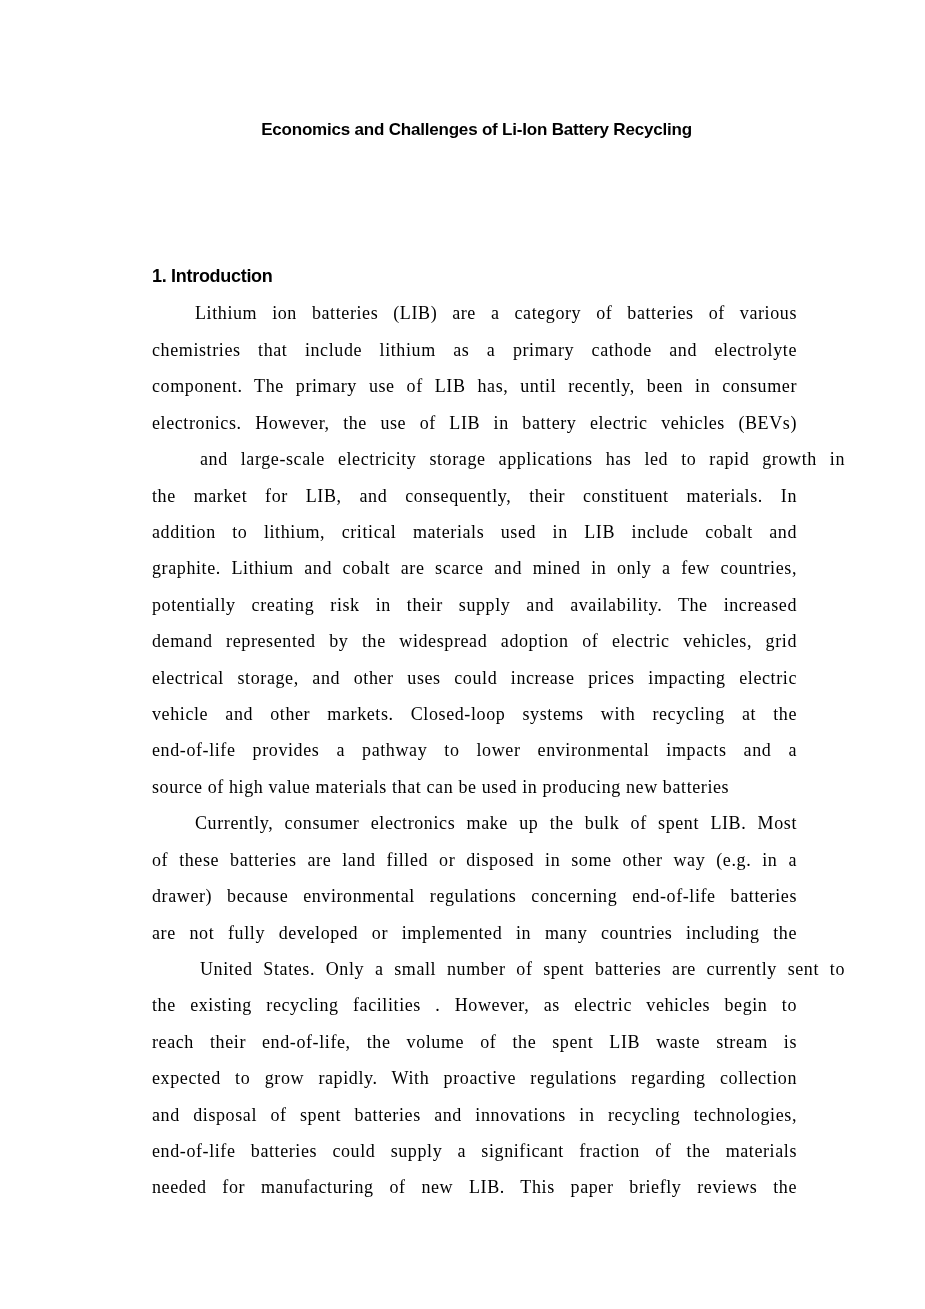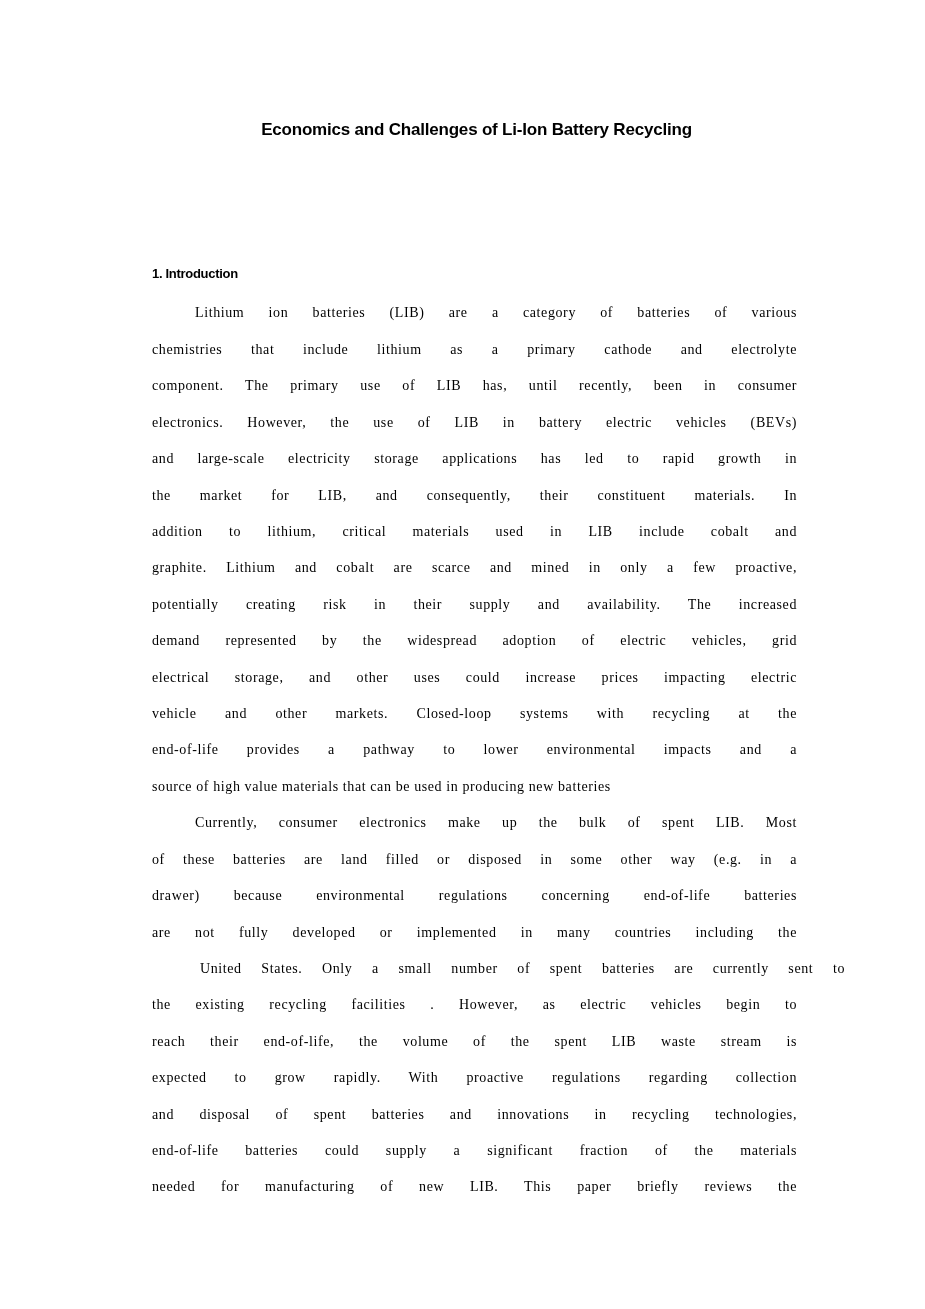--- a/index.html
+++ b/index.html
@@ -44,30 +44,30 @@
       font-family: "Liberation Serif", serif;
       font-size: 18.5px;
       letter-spacing: 0.3px;
     }
     .section-heading {
       position: absolute;
       top: 266px;
       left: 140px;
       font-family: "Liberation Sans", sans-serif;
       font-weight: bold;
-      font-size: 13px;
+      font-size: 18px;
       letter-spacing: -0.3px;
     }
     .line {
       position: absolute;
       left: 140px;
       width: 645px;
       height: 24px;
       font-family: "Liberation Serif", serif;
-      font-size: 14px;
+      font-size: 18px;
       line-height: 24px;
       letter-spacing: 0.6px;
       white-space: nowrap;
       text-align: justify;
       text-align-last: justify;
     }
     .line.indent {
       left: 183px;
       width: 602px;
     }
@@ -82,24 +82,24 @@
   <div class="title-line title-1">Economics and Challenges of Li-Ion Battery Recycling</div>
 
   <div class="section-heading">1. Introduction</div>
 
   <div id="body-text">
 
     <div class="line indent" style="top: 301px; white-space: normal;">Lithium ion batteries (LIB) are a category of batteries of various</div>
     <div class="line" style="top: 338px; white-space: normal;">chemistries that include lithium as a primary cathode and electrolyte</div>
     <div class="line" style="top: 374px; white-space: normal;">component. The primary use of LIB has, until recently, been in consumer</div>
     <div class="line" style="top: 411px; white-space: normal;">electronics. However, the use of LIB in battery electric vehicles (BEVs)</div>
-    <div class="line" style="top: 447px; white-space: normal;">and large-scale electricity storage applications has led to rapid growth in</div>
+    <div class="line" style="top: 447px; white-space: normal; margin-left: 48px;">and large-scale electricity storage applications has led to rapid growth in</div>
     <div class="line" style="top: 484px; white-space: normal;">the market for LIB, and consequently, their constituent materials. In</div>
     <div class="line" style="top: 520px; white-space: normal;">addition to lithium, critical materials used in LIB include cobalt and</div>
-    <div class="line" style="top: 556px; white-space: normal;">graphite. Lithium and cobalt are scarce and mined in only a few proactive,</div>
+    <div class="line" style="top: 556px; white-space: normal;">graphite. Lithium and cobalt are scarce and mined in only a few countries,</div>
     <div class="line" style="top: 593px; white-space: normal;">potentially creating risk in their supply and availability. The increased</div>
     <div class="line" style="top: 629px; white-space: normal;">demand represented by the widespread adoption of electric vehicles, grid</div>
     <div class="line" style="top: 666px; white-space: normal;">electrical storage, and other uses could increase prices impacting electric</div>
     <div class="line" style="top: 702px; white-space: normal;">vehicle and other markets. Closed-loop systems with recycling at the</div>
     <div class="line" style="top: 738px; white-space: normal;">end-of-life provides a pathway to lower environmental impacts and a</div>
     <div class="line last" style="top: 775px; white-space: normal;">source of high value materials that can be used in producing new batteries</div>
 
     <div class="line indent" style="top: 811px; white-space: normal;">Currently, consumer electronics make up the bulk of spent LIB. Most</div>
     <div class="line" style="top: 848px; white-space: normal;">of these batteries are land filled or disposed in some other way (e.g. in a</div>
     <div class="line" style="top: 884px; white-space: normal;">drawer) because environmental regulations concerning end-of-life batteries</div>

